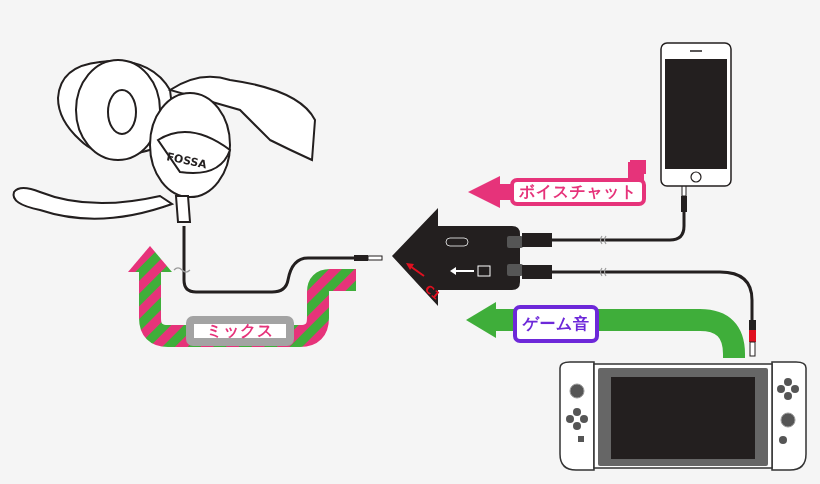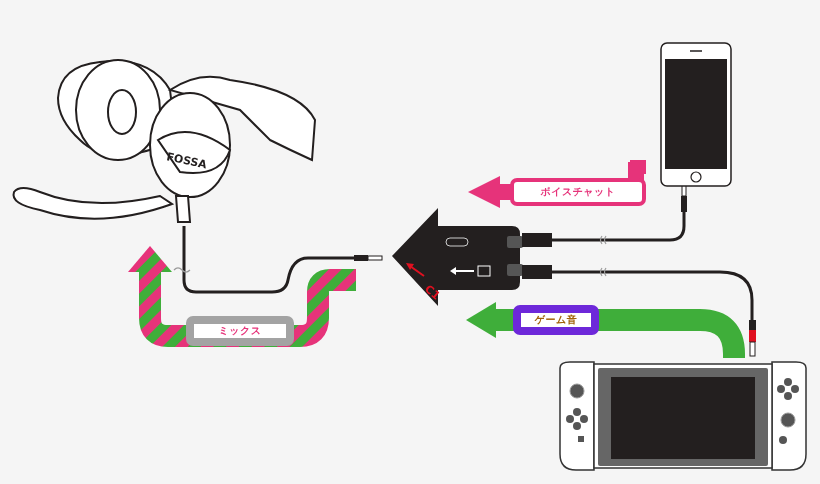--- a/index.html
+++ b/index.html
@@ -1,20 +1,20 @@
 <!DOCTYPE html>
 <html><head>
 <meta charset="utf-8">
 <style>
   html,body{margin:0;padding:0;}
   body{width:820px;height:484px;background:#f5f5f5;position:relative;overflow:hidden;font-family:"DejaVu Sans",sans-serif;}
   svg.stage{position:absolute;left:0;top:0;width:820px;height:484px;}
-  .label-box{position:absolute;background:#fff;border-radius:7px;display:flex;align-items:center;justify-content:center;font-weight:bold;font-size:10px;letter-spacing:0.5px;box-sizing:border-box;}
+  .label-box{position:absolute;background:#fff;border-radius:7px;display:flex;align-items:center;justify-content:center;font-weight:bold;font-size:16px;letter-spacing:0.5px;box-sizing:border-box;}
   .voice-label{left:510px;top:178px;width:136px;height:28px;border:4px solid #e6337a;color:#e6337a;}
-  .game-label{left:513px;top:305px;width:86px;height:30px;border:8px solid #6d28d9;color:#a16207;}
+  .game-label{left:513px;top:305px;width:86px;height:38px;border:4px solid #6d28d9;color:#6d28d9;}
   .mix-label{left:186px;top:316px;width:108px;height:30px;border:8px solid #a3a3a3;color:#e6337a;}
 </style>
 </head>
 <body>
 
 <svg class="stage" viewBox="0 0 820 484">
   <defs>
     <pattern id="stripes" patternUnits="userSpaceOnUse" width="18" height="18" patternTransform="rotate(45)">
       <rect width="9" height="18" fill="#3fae3a"></rect>
       <rect x="9" width="9" height="18" fill="#e6337a"></rect>

